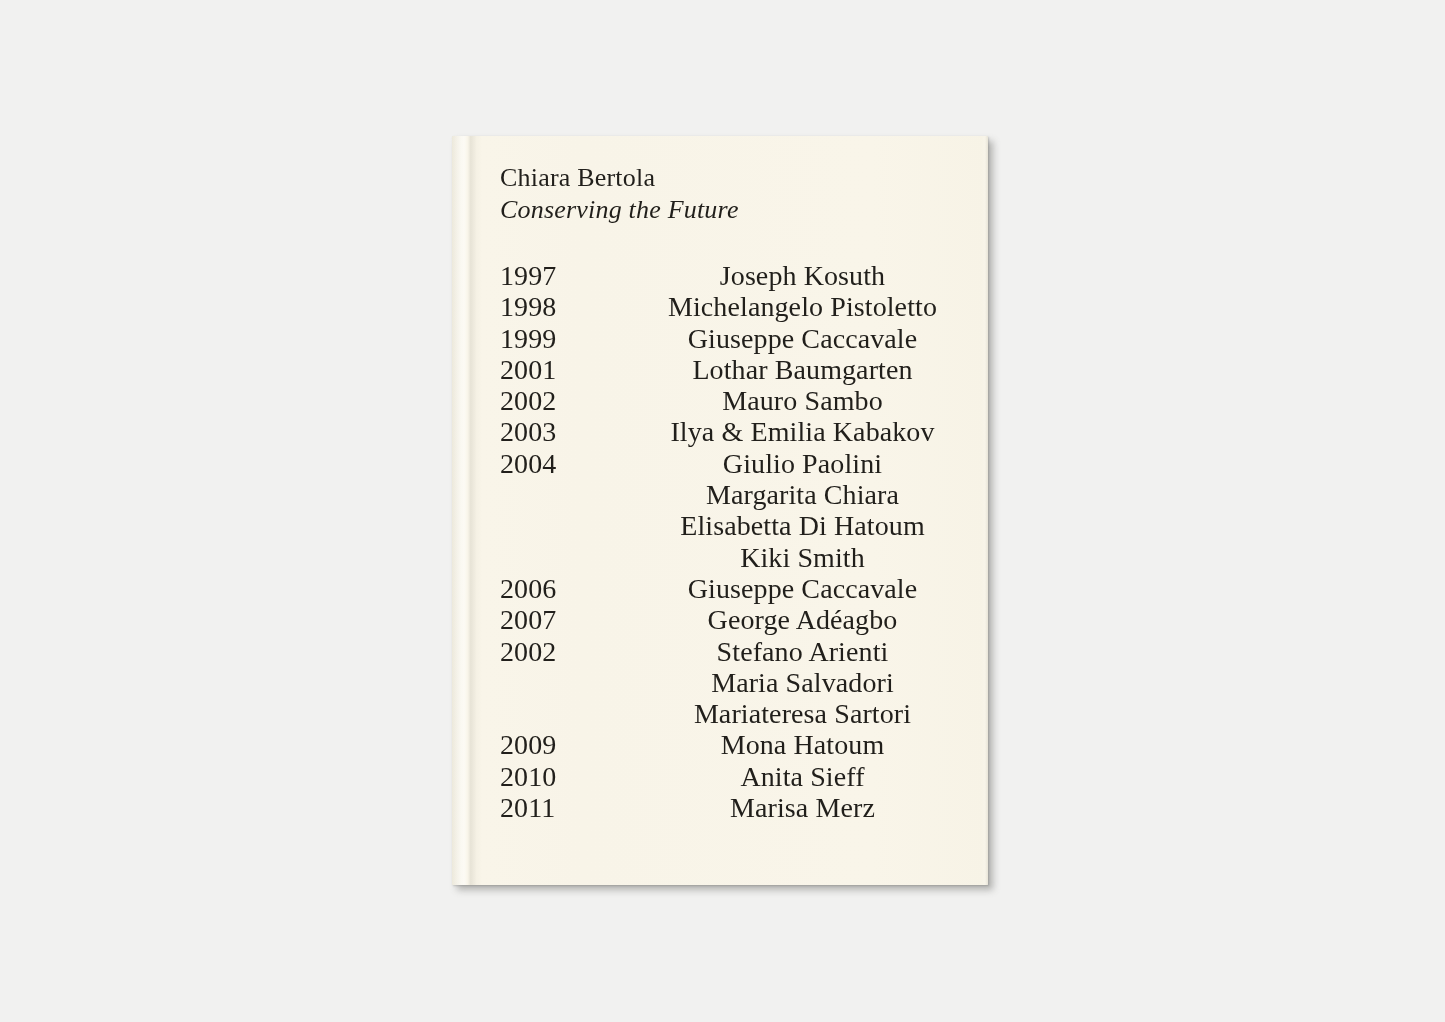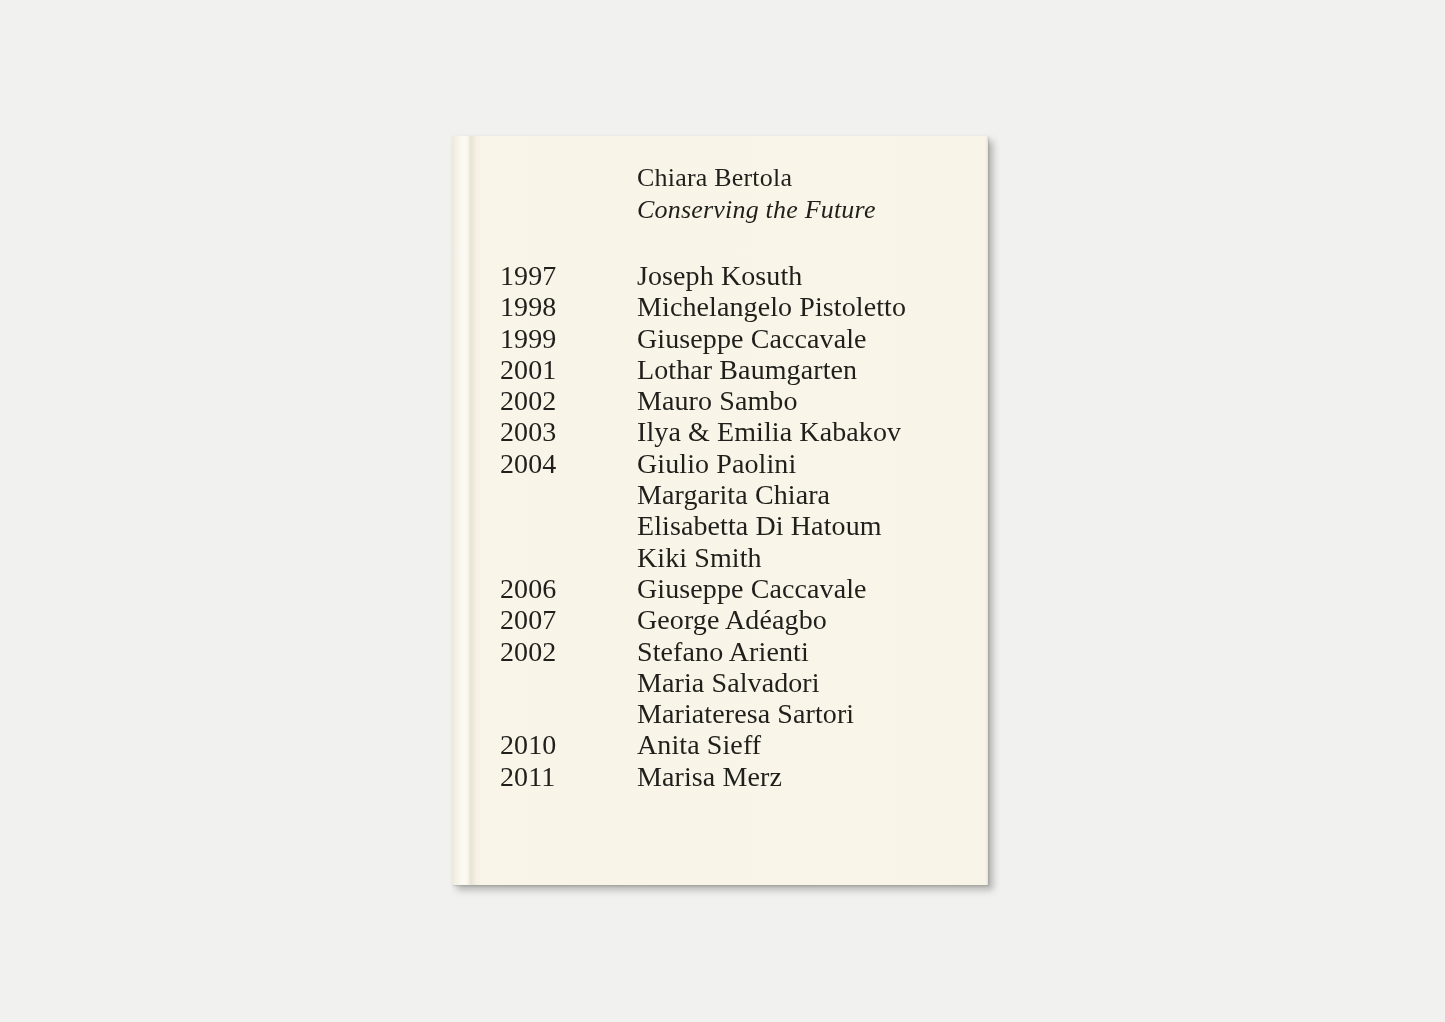--- a/index.html
+++ b/index.html
@@ -56,21 +56,20 @@
       rgba(0,0,0,0.0) 100%);
     pointer-events: none;
   }
   .content {
     position: absolute;
     left: 48px;
     top: 26px;
     right: 20px;
   }
   .header {
-    margin-left: 137px;
     font-size: 26px;
     line-height: 32px;
     letter-spacing: 0.2px;
   }
   .title {
     font-style: italic;
   }
   .list {
     margin-top: 34px;
   }
@@ -82,20 +81,21 @@
     letter-spacing: 0.1px;
   }
   .year {
     width: 137px;
     flex: 0 0 137px;
     font-family: Liberation Serif, serif;
   }
   .name {
     flex: 1;
     white-space: nowrap;
+    text-align: center;
   }
 </style>
 </head>
 <body>
 
 <div class="book">
   <div class="spine"></div>
   <div class="edge-right"></div>
   <div class="content">
     <div class="header">
@@ -173,20 +173,24 @@
         <div class="row">
           <span class="year"></span>
           <span class="name">Maria Salvadori</span>
         </div>
 
         <div class="row">
           <span class="year"></span>
           <span class="name">Mariateresa Sartori</span>
         </div>
 
+        <div class="row">
+          <span class="year">2009</span>
+          <span class="name">Mona Hatoum</span>
+        </div>
 
         <div class="row">
           <span class="year">2010</span>
           <span class="name">Anita Sieff</span>
         </div>
 
         <div class="row">
           <span class="year">2011</span>
           <span class="name">Marisa Merz</span>
         </div>

